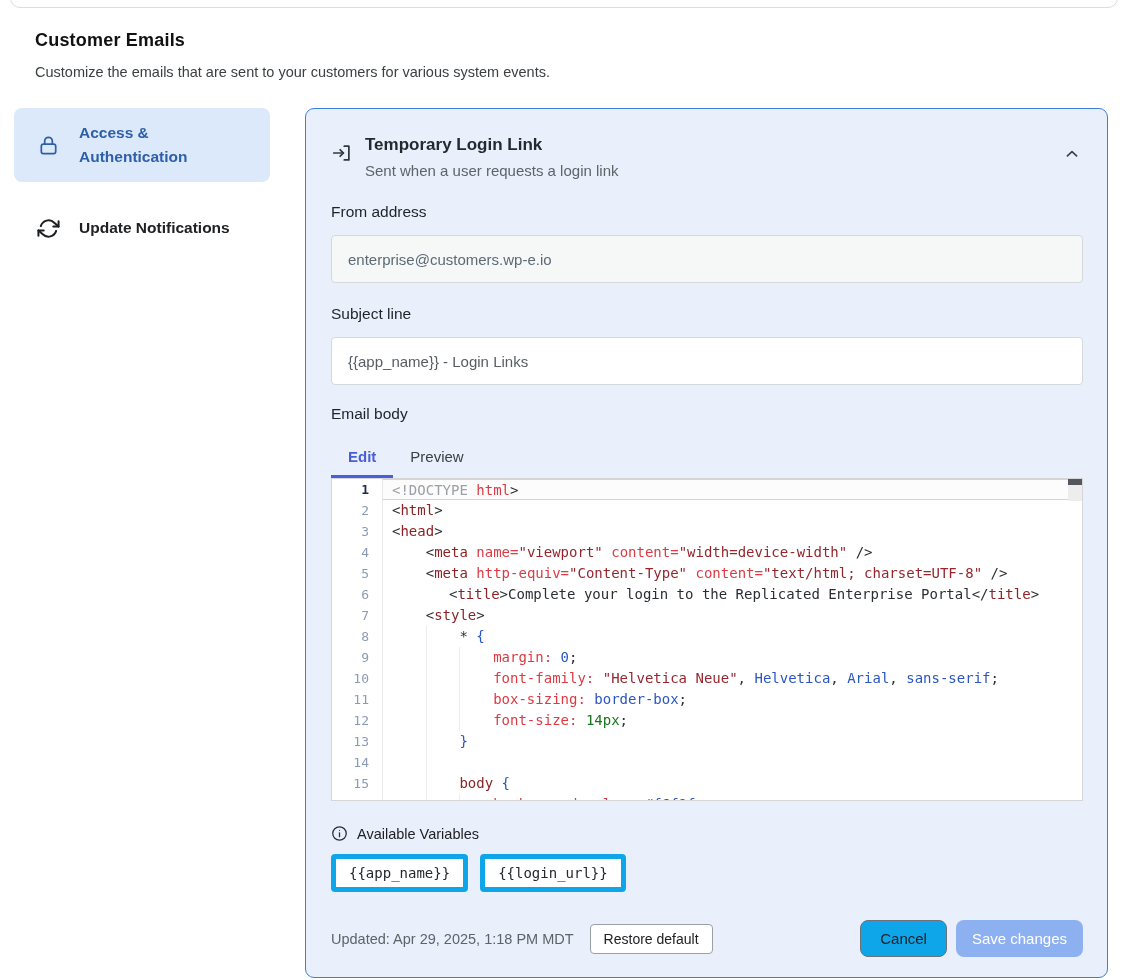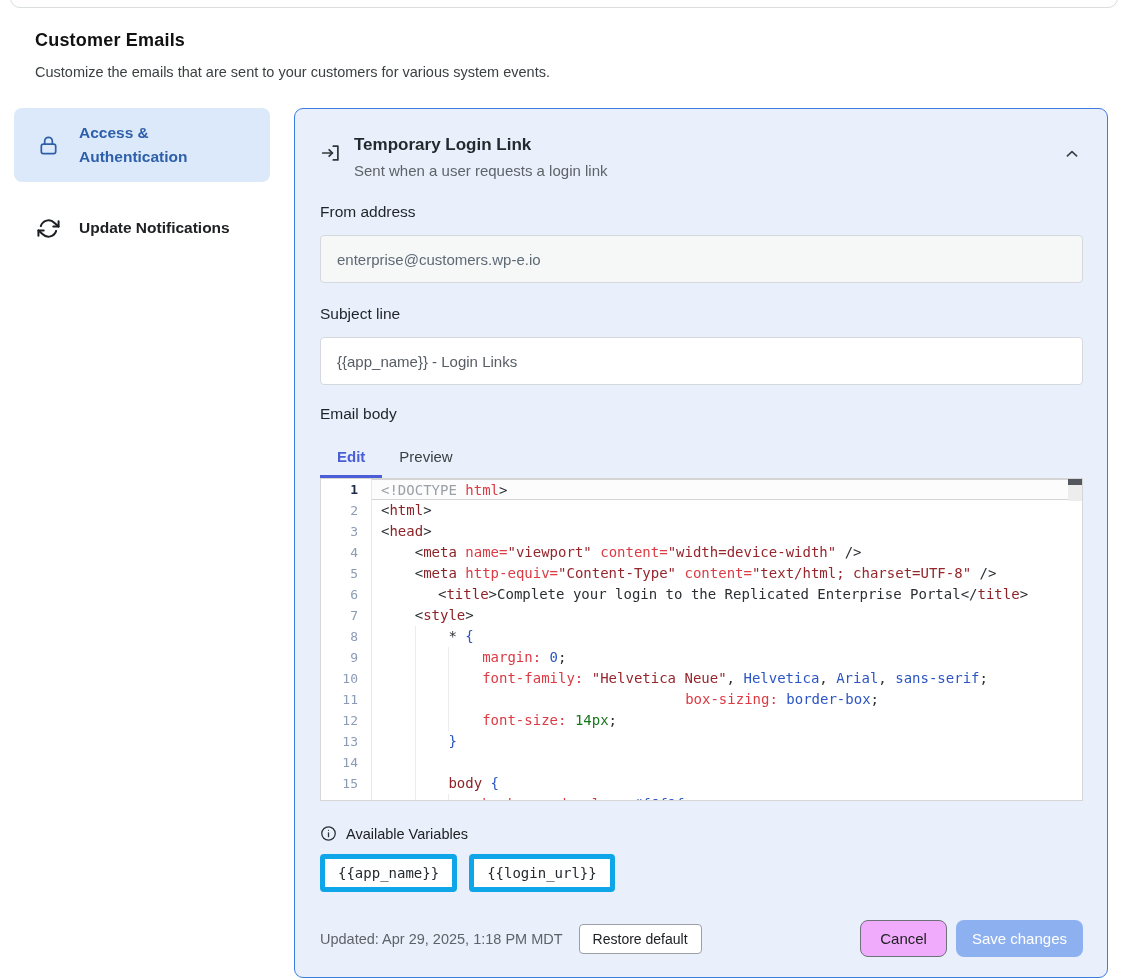--- a/index.html
+++ b/index.html
@@ -3,21 +3,21 @@
 <meta charset="utf-8">
 <style>
   * { margin:0; padding:0; box-sizing:border-box; }
   html,body { width:1128px; height:980px; background:#ffffff; overflow:hidden;
     font-family:"Liberation Sans", sans-serif; color:#202124; }
   .top-card-edge { position:absolute; top:-8px; left:10px; width:1108px; height:16px;
     border:1px solid #d9dddd; border-radius:0 0 10px 10px; background:#fff; }
   .page-header { padding:30px 35px 0 35px; }
   .page-title { font-size:18px; font-weight:700; color:#111; letter-spacing:.2px; }
   .page-subtitle { margin-top:13px; font-size:14.5px; color:#3c4043; }
-  .layout { display:flex; gap:24px; padding:28px 20px 0 14px; align-items:flex-start; }
+  .layout { display:flex; gap:35px; padding:28px 20px 0 14px; align-items:flex-start; }
 
   
   .sidebar { width:256px; flex:none; }
   .side-item { display:flex; gap:19px; align-items:center; padding:13px 14px 13px 22px;
     border-radius:8px; cursor:pointer; }
   .side-item .lbl { font-size:15.5px; font-weight:600; line-height:24px; width:162px; }
   .side-item.active { background:#dce9fa; }
   .side-item.active .lbl { color:#2e5fa9; }
   .side-item + .side-item { margin-top:21px; }
   .side-icon { width:24px; height:24px; flex:none; display:flex; align-items:center; justify-content:center; }
@@ -65,21 +65,21 @@
   .vars-label { font-size:14.5px; color:#202124; }
   .chips { display:flex; gap:12px; margin-top:12px; }
   .chip { background:#fff; border:5px solid #0ea5e9; border-radius:4px; padding:6px 13px;
     font-family:"DejaVu Sans Mono", monospace; font-size:14px; color:#24292e; cursor:pointer; }
   .footer { display:flex; align-items:center; margin-top:28px; }
   .updated { font-size:14.5px; color:#5f6368; }
   .btn { cursor:pointer; font-family:"Liberation Sans", sans-serif; }
   .btn-restore { margin-left:16px; background:#fff; border:1px solid #9aa0a6; border-radius:4px;
     padding:6px 13px; font-size:14px; color:#202124; }
   .right-btns { margin-left:auto; display:flex; gap:9px; }
-  .btn-cancel { background:#f0abfc; border:1px solid #6d7278; border-radius:8px;
+  .btn-cancel { background:#0ea5e9; border:1px solid #6d7278; border-radius:8px;
     padding:9px 19px; font-size:15px; color:#202124; }
   .btn-save { background:#8db1f0; border:none; border-radius:8px; padding:9px 16px;
     font-size:15px; color:#ffffff; }
   svg { display:block; }
 </style>
 </head>
 <body>
 
 <div class="top-card-edge"></div>
 
@@ -153,21 +153,21 @@
           <div class="cl active"><div class="gut">1</div><div class="cl-code" style="padding-left: 9px;"><span class="gy">&lt;!DOCTYPE </span><span class="at">html</span><span class="pl">&gt;</span></div></div>
           <div class="cl"><div class="gut">2</div><div class="cl-code" style="padding-left: 9px;"><span class="pl">&lt;</span><span class="tg">html</span><span class="pl">&gt;</span></div></div>
           <div class="cl"><div class="gut">3</div><div class="cl-code" style="padding-left: 9px;"><span class="pl">&lt;</span><span class="tg">head</span><span class="pl">&gt;</span></div></div>
           <div class="cl"><div class="gut">4</div><div class="cl-code" style="padding-left: 42.72px;"><span class="pl">&lt;</span><span class="tg">meta</span><span class="pl"> </span><span class="at">name=</span><span class="st">"viewport"</span><span class="pl"> </span><span class="at">content=</span><span class="st">"width=device-width"</span><span class="pl"> /&gt;</span></div></div>
           <div class="cl"><div class="gut">5</div><div class="cl-code" style="padding-left: 42.72px;"><span class="pl">&lt;</span><span class="tg">meta</span><span class="pl"> </span><span class="at">http-equiv=</span><span class="st">"Content-Type"</span><span class="pl"> </span><span class="at">content=</span><span class="st">"text/html; charset=UTF-8"</span><span class="pl"> /&gt;</span></div></div>
           <div class="cl"><div class="gut">6</div><div class="cl-code" style="padding-left: 66px;"><span class="pl">&lt;</span><span class="tg">title</span><span class="pl">&gt;</span><span class="pl">Complete your login to the Replicated Enterprise Portal</span><span class="pl">&lt;/</span><span class="tg">title</span><span class="pl">&gt;</span></div></div>
           <div class="cl"><div class="gut">7</div><div class="cl-code" style="padding-left: 42.72px;"><span class="pl">&lt;</span><span class="tg">style</span><span class="pl">&gt;</span></div></div>
           <div class="cl"><div class="gut">8</div><div class="cl-code" style="padding-left: 76.44px;"><i class="guide" style="left: 42.72px;"></i><span class="pl">* </span><span class="kw">{</span></div></div>
           <div class="cl"><div class="gut">9</div><div class="cl-code" style="padding-left: 110.16px;"><i class="guide" style="left: 42.72px;"></i><i class="guide" style="left: 76.44px;"></i><span class="at">margin:</span><span class="pl"> </span><span class="kw">0</span><span class="pl">;</span></div></div>
           <div class="cl"><div class="gut">10</div><div class="cl-code" style="padding-left: 110.16px;"><i class="guide" style="left: 42.72px;"></i><i class="guide" style="left: 76.44px;"></i><span class="at">font-family:</span><span class="pl"> </span><span class="st">"Helvetica Neue"</span><span class="pl">, </span><span class="kw">Helvetica</span><span class="pl">, </span><span class="kw">Arial</span><span class="pl">, </span><span class="kw">sans-serif</span><span class="pl">;</span></div></div>
-          <div class="cl"><div class="gut">11</div><div class="cl-code" style="padding-left: 110.16px; text-align: center;"><i class="guide" style="left: 42.72px;"></i><i class="guide" style="left: 76.44px;"></i><span class="at">box-sizing:</span><span class="pl"> </span><span class="kw">border-box</span><span class="pl">;</span></div></div>
+          <div class="cl"><div class="gut">11</div><div class="cl-code" style="padding-left: 110.16px;"><i class="guide" style="left: 42.72px;"></i><i class="guide" style="left: 76.44px;"></i><span class="at">box-sizing:</span><span class="pl"> </span><span class="kw">border-box</span><span class="pl">;</span></div></div>
           <div class="cl"><div class="gut">12</div><div class="cl-code" style="padding-left: 110.16px;"><i class="guide" style="left: 42.72px;"></i><i class="guide" style="left: 76.44px;"></i><span class="at">font-size:</span><span class="pl"> </span><span class="ng">14px</span><span class="pl">;</span></div></div>
           <div class="cl"><div class="gut">13</div><div class="cl-code" style="padding-left: 76.44px;"><i class="guide" style="left: 42.72px;"></i><span class="kw">}</span></div></div>
           <div class="cl"><div class="gut">14</div><div class="cl-code" style="padding-left: 76.44px;"><i class="guide" style="left: 42.72px;"></i></div></div>
           <div class="cl"><div class="gut">15</div><div class="cl-code" style="padding-left: 76.44px;"><i class="guide" style="left: 42.72px;"></i><span class="tg">body</span><span class="pl"> </span><span class="kw">{</span></div></div>
           <div class="cl"><div class="gut">16</div><div class="cl-code" style="padding-left: 110.16px;"><i class="guide" style="left: 42.72px;"></i><i class="guide" style="left: 76.44px;"></i><span class="at">background-color:</span><span class="pl"> </span><span class="kw">#f6f9fc</span><span class="pl">;</span></div></div>
         </div>
       <div class="sb-gray"></div>
       <div class="sb-thumb"></div>
     </div>
 

